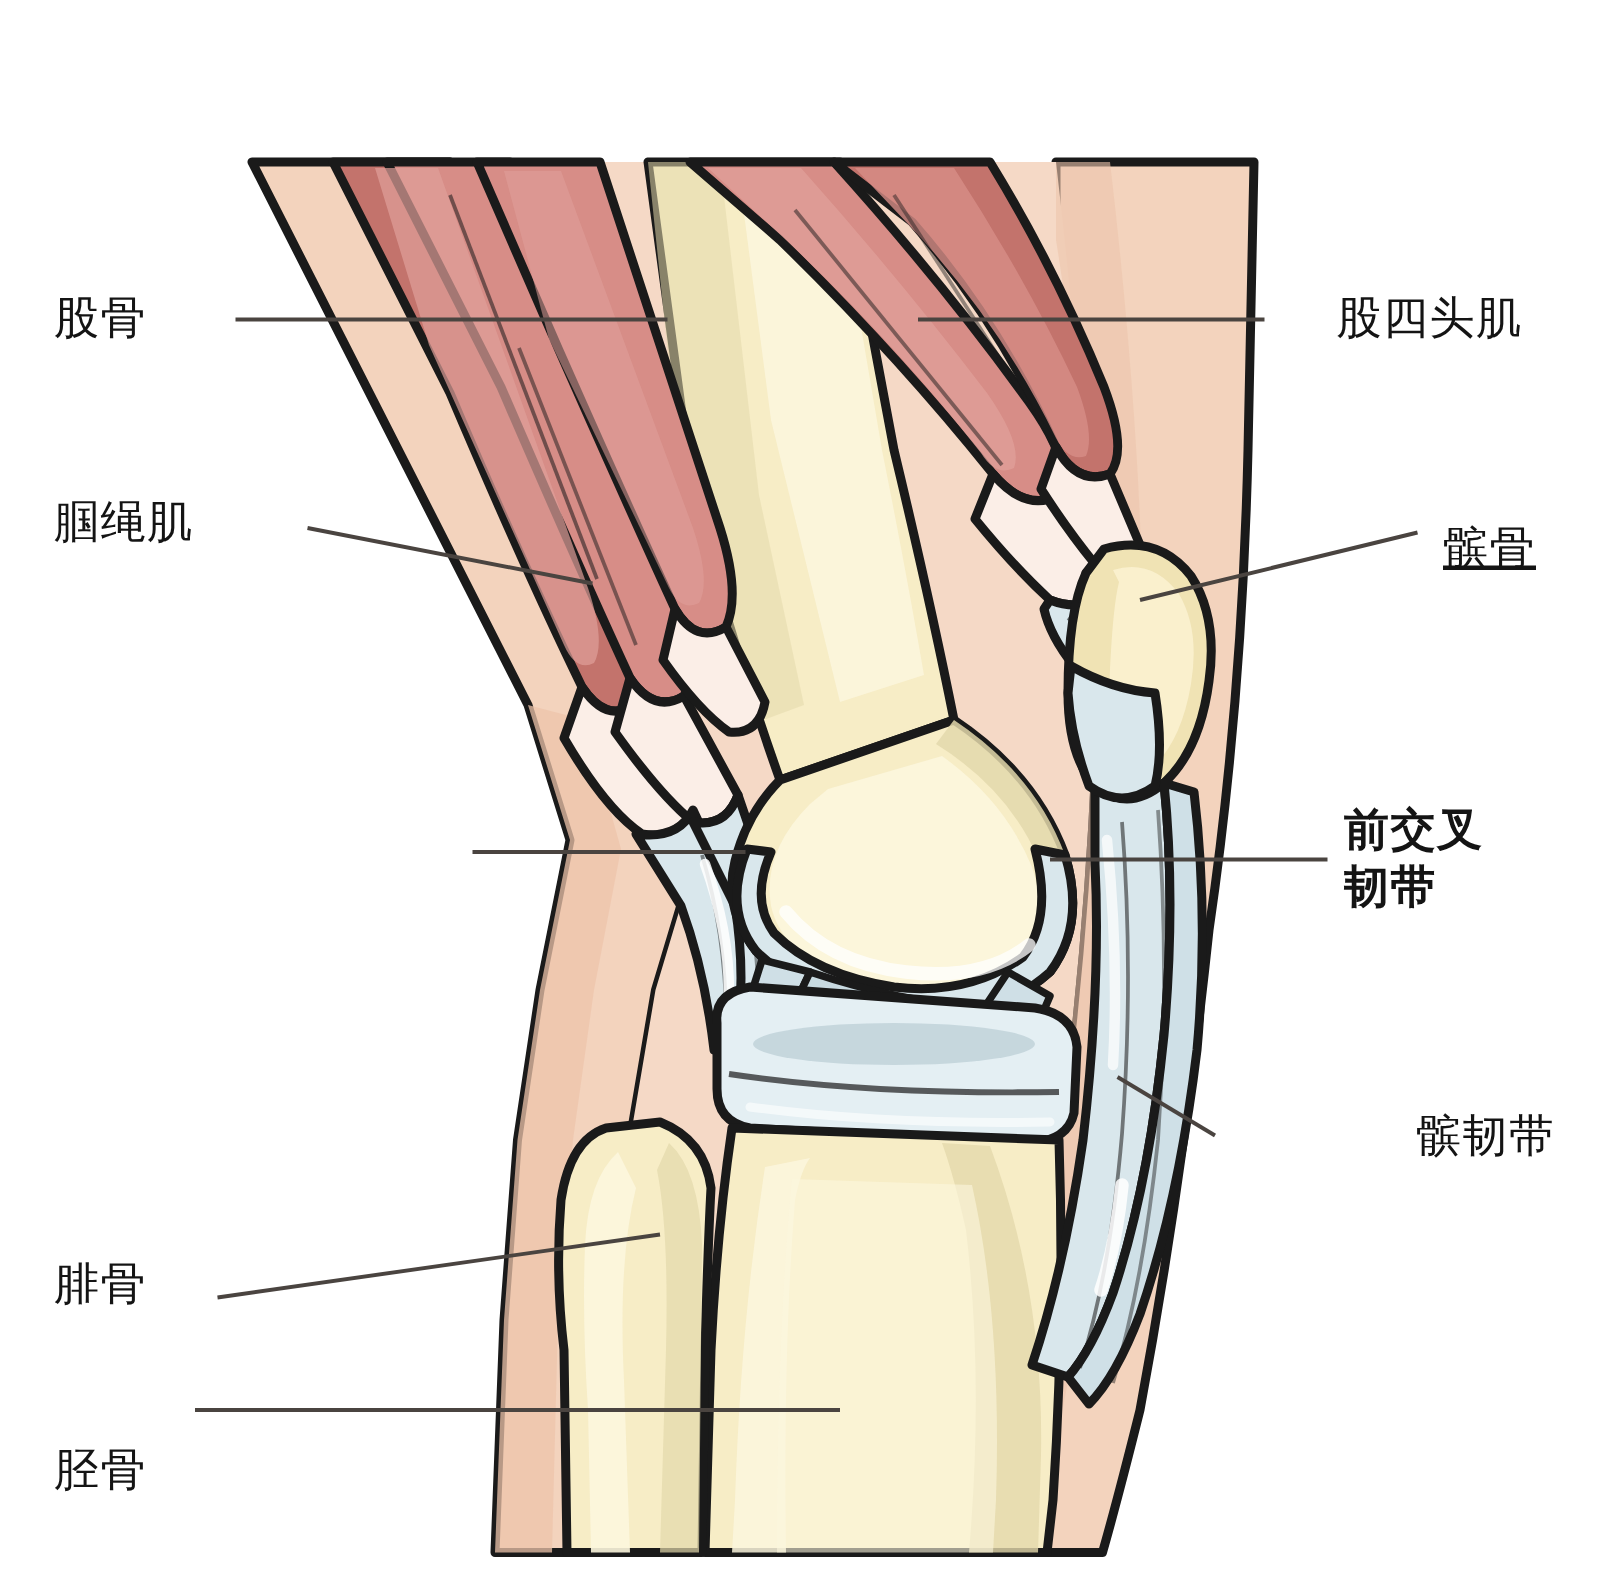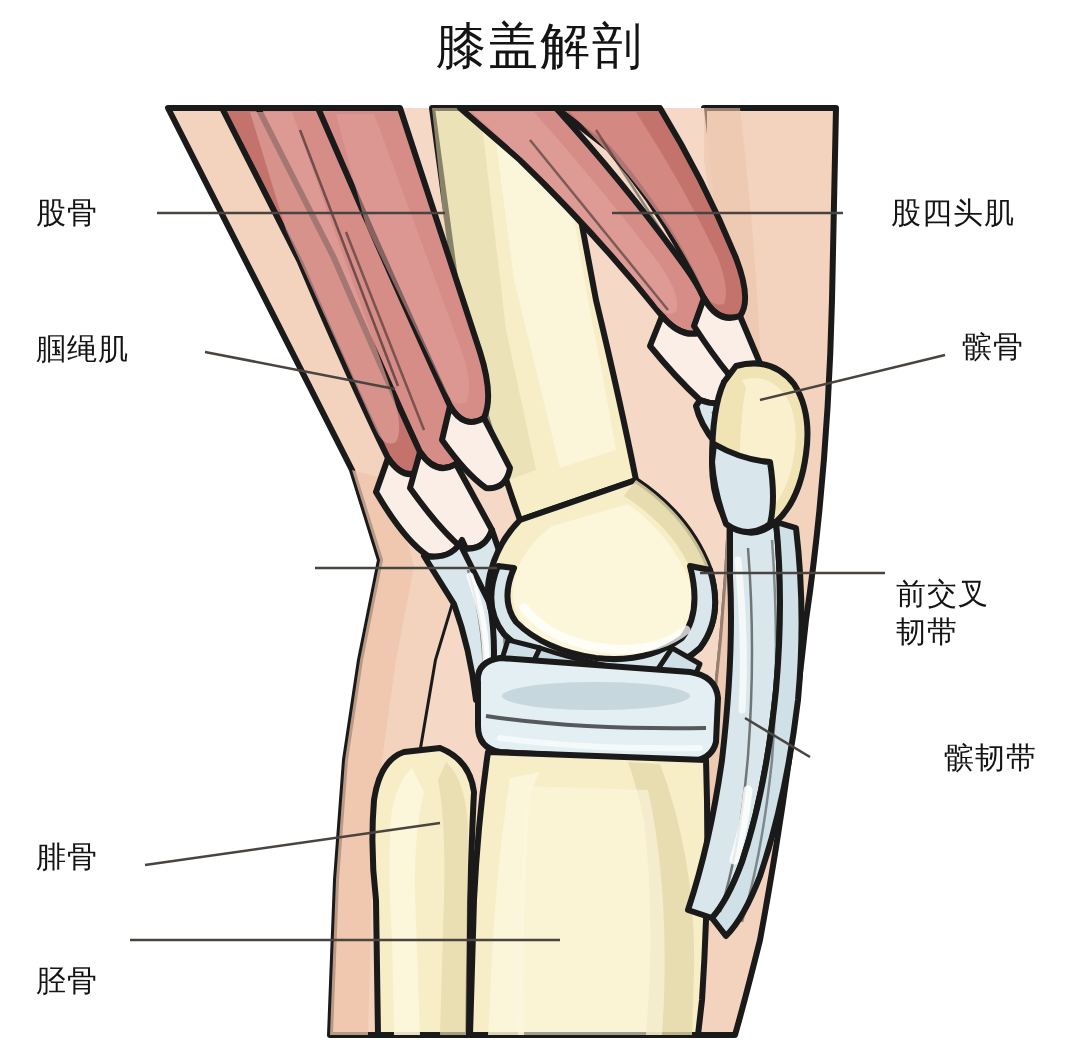--- a/index.html
+++ b/index.html
@@ -20,21 +20,20 @@
     position:absolute;font-size:30px;line-height:38px;color:#141414;
     white-space:pre-line;font-weight:400;letter-spacing:1px;
   }
   .lbl.r{text-align:left;}
 </style>
 </head>
 <body>
 
 <div id="root">
 
-  <div id="title">膝盖解剖</div>
 
   <svg id="fig" viewBox="0 0 1080 1052">
     <defs>
       <clipPath id="legClip">
         <path d="M168 108 L336 108 L300 520 L300 1030 L700 1030 L700 108 L835 108
                  L835 520 Q835 760 760 1030 L365 1030 Z"></path>
       </clipPath>
       <clipPath id="frame">
         <rect x="0" y="100" width="1080" height="940"></rect>
       </clipPath>
@@ -233,18 +232,18 @@
         </g>
     </g>
   </svg>
 
   <div class="lbl" style="left:36px;top:194px;text-align:center;">股骨</div>
   <div class="lbl" style="left:36px;top:330px;text-align:center;">腘绳肌</div>
   <div class="lbl" style="left:36px;top:838px;">腓骨</div>
   <div class="lbl" style="left:36px;top:962px;">胫骨</div>
 
   <div class="lbl r" style="left:891px;top:194px;">股四头肌</div>
-  <div class="lbl r" style="left:962px;top:328px;">髌骨</div>
-  <div class="lbl r" style="left:896px;top:575px;">前交叉
+  <div class="lbl r" style="left:962px;top:347px;text-decoration:underline;">髌骨</div>
+  <div class="lbl r" style="left:896px;top:535px;font-weight:bold;">前交叉
 韧带</div>
   <div class="lbl r" style="left:944px;top:739px;">髌韧带</div>
 
 </div>
 
 </body></html>

